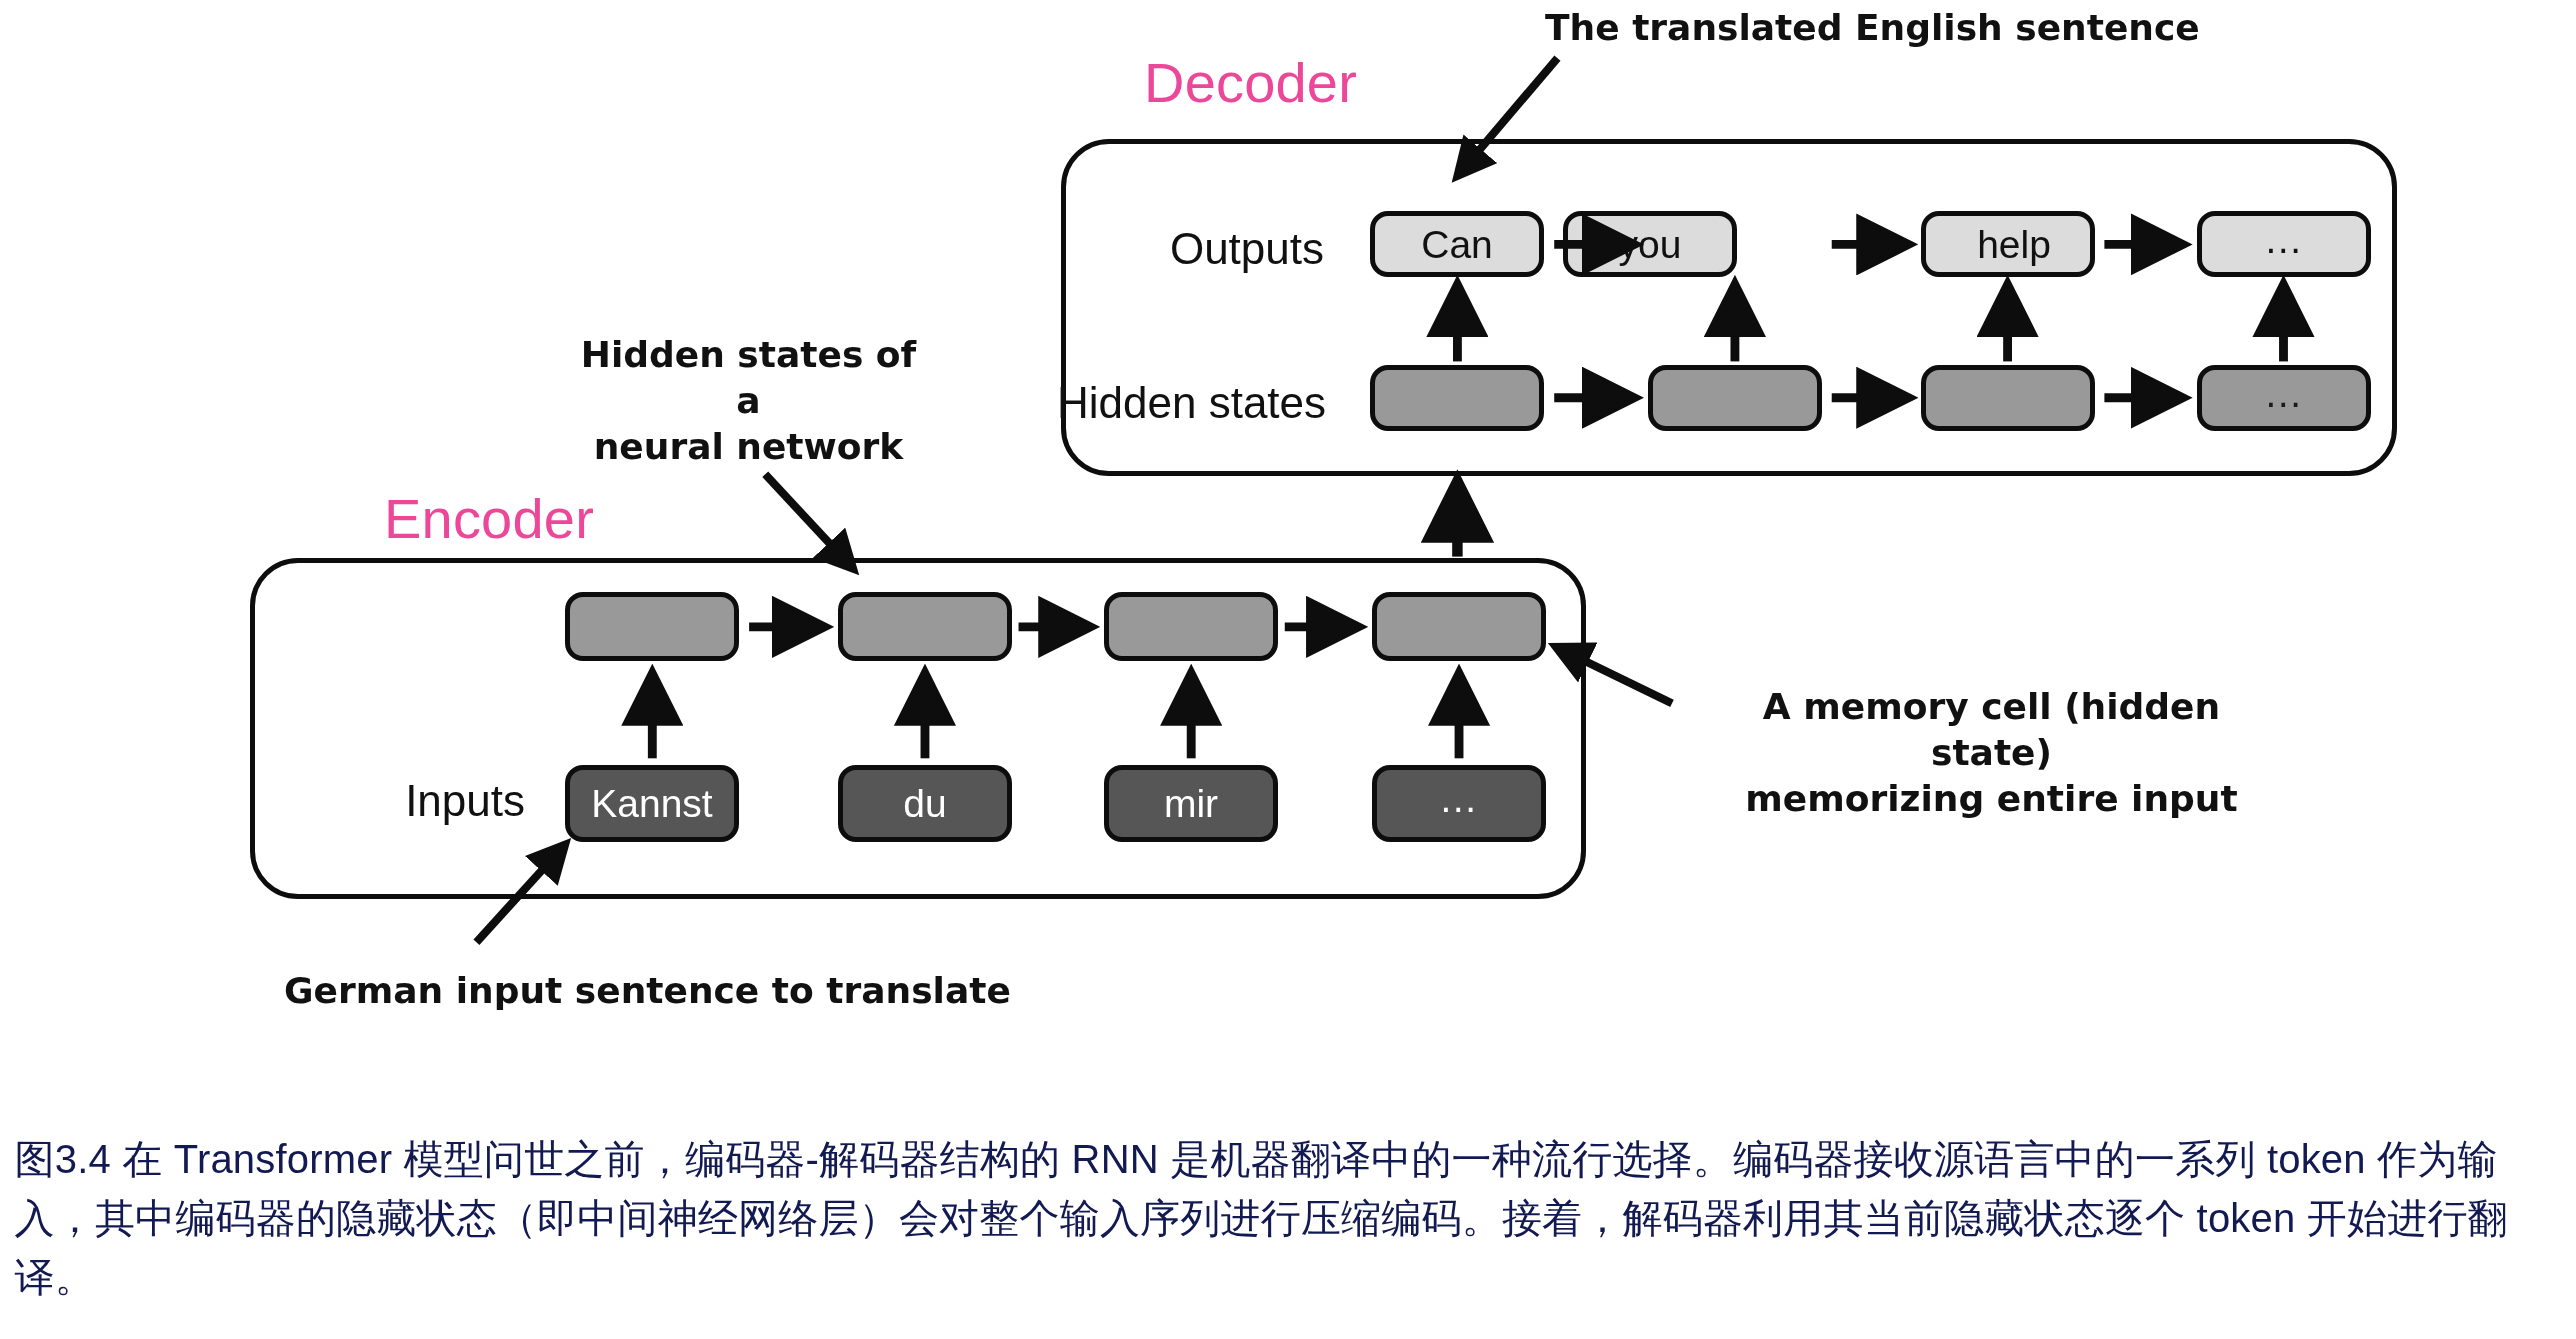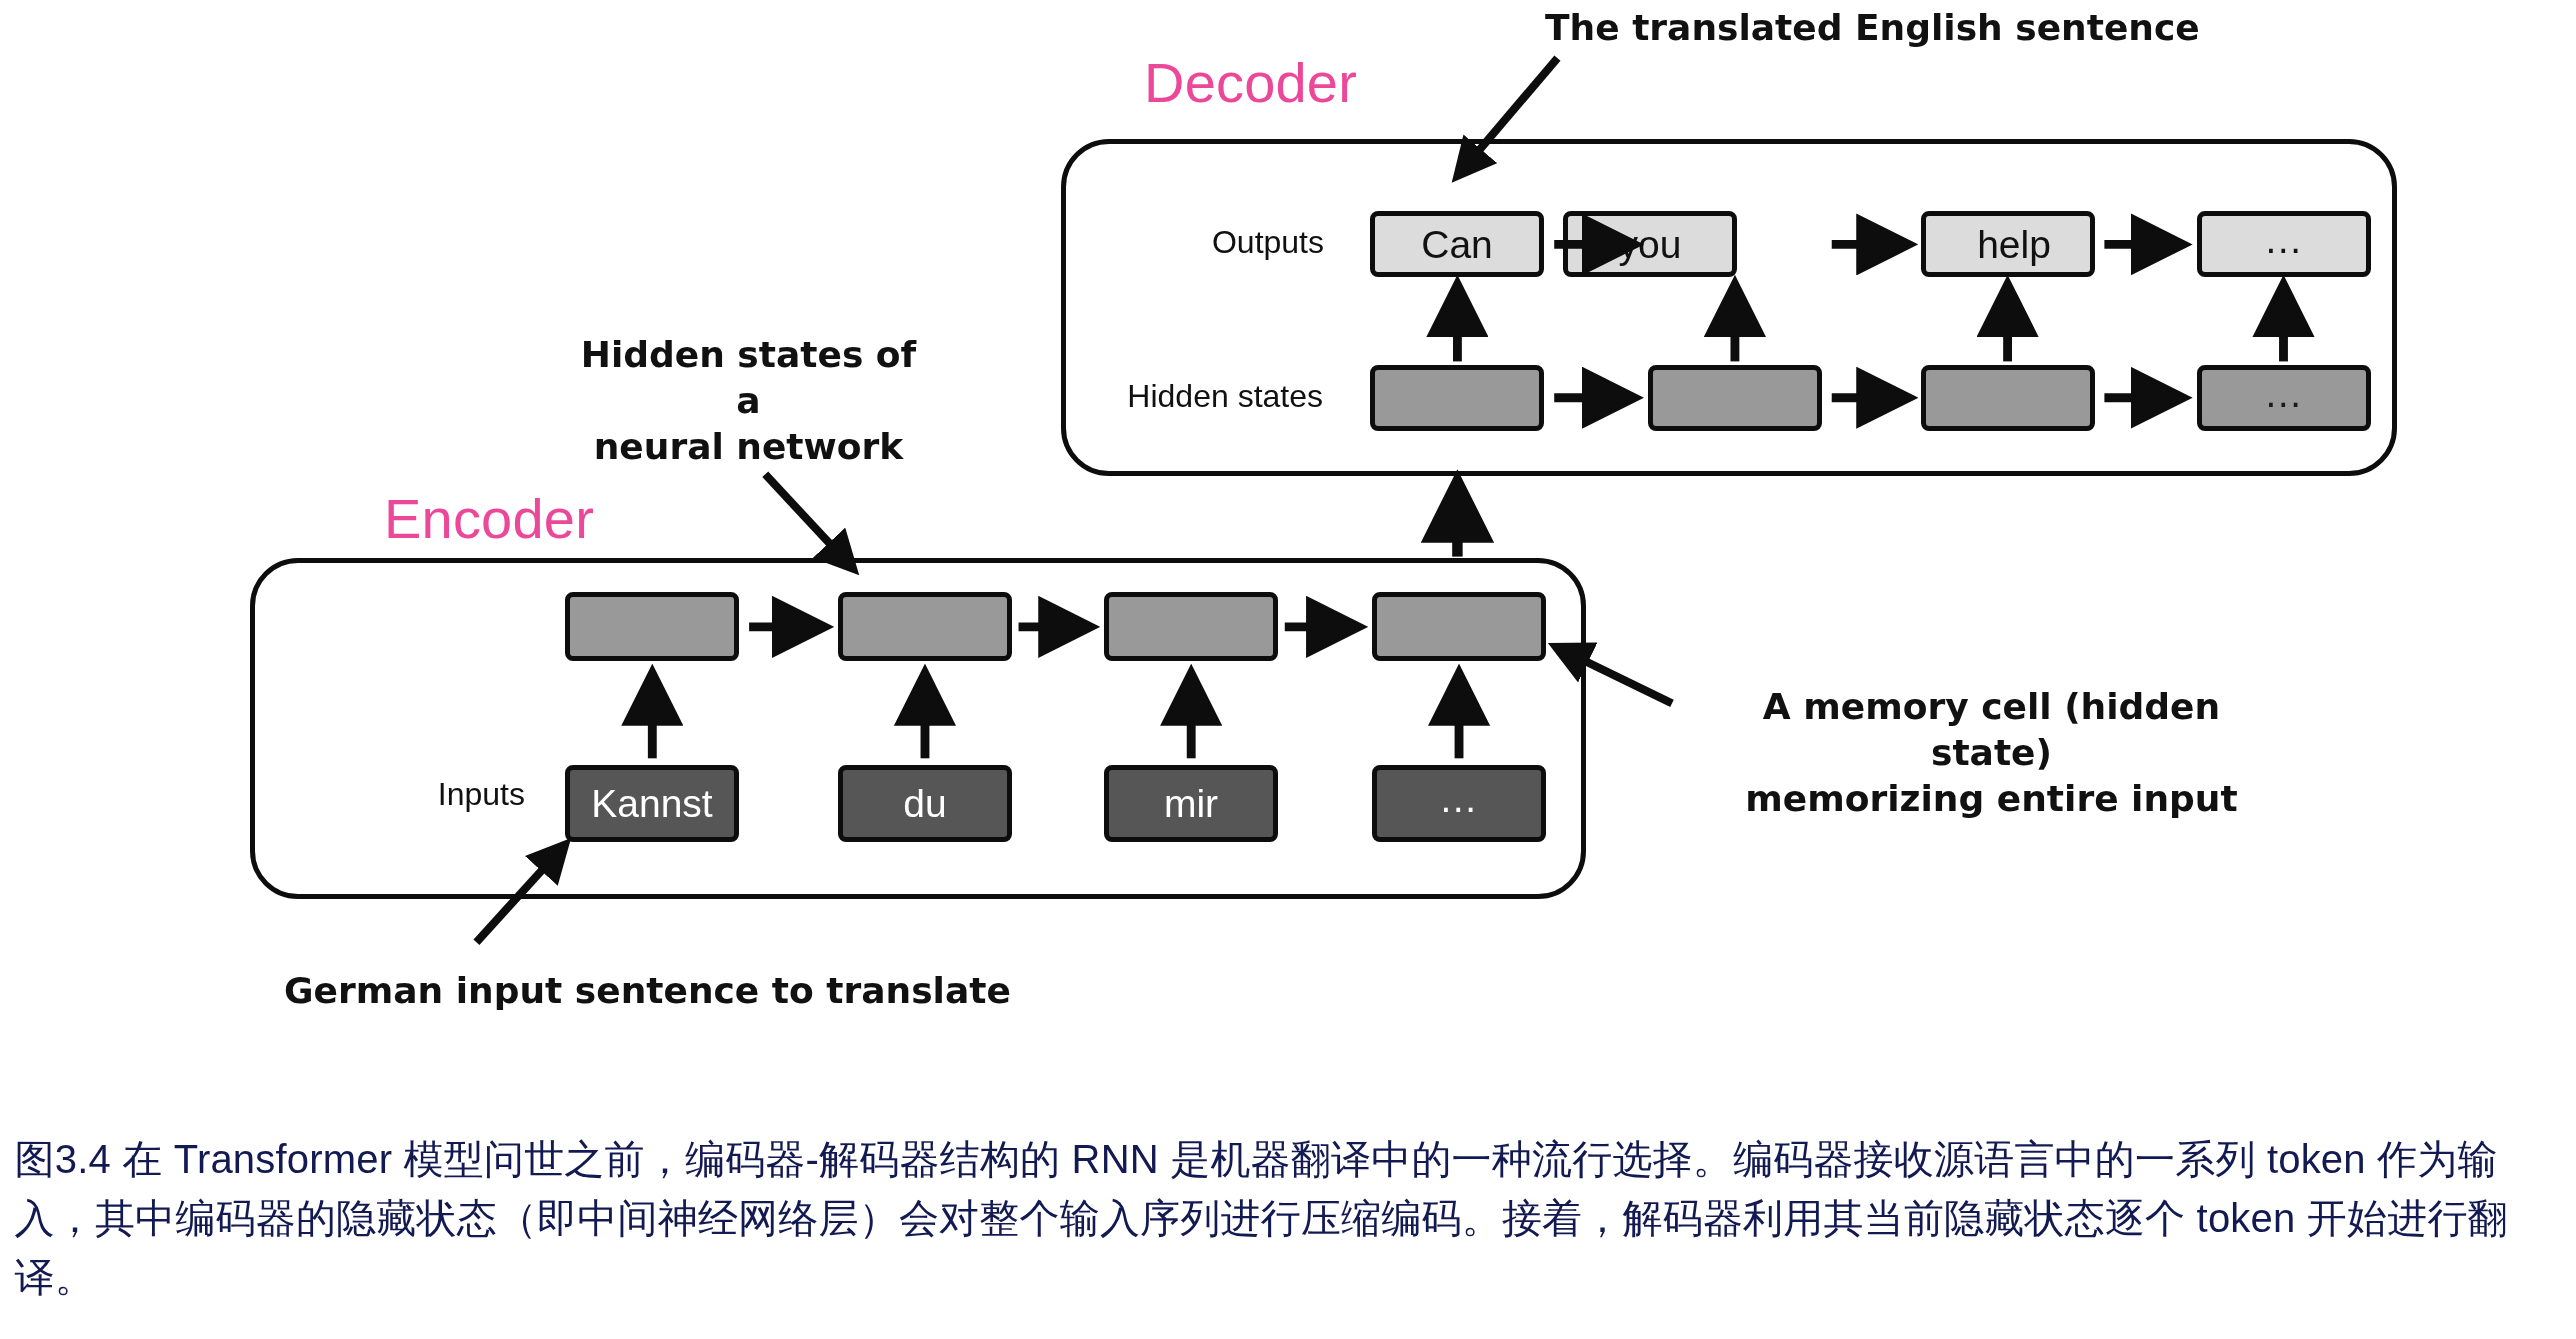--- a/index.html
+++ b/index.html
@@ -39,34 +39,34 @@
     color: #ec4899;
     letter-spacing: 0.2px;
     white-space: nowrap;
   }
   #encoder-label { left: 340px;  top: 486px; margin-left: 44px; }
   #decoder-label { left: 1144px; top: 50px;  }
 
   
   .row-label {
     position: absolute;
-    font-size: 32px;
+    font-size: 44px;
     color: #111111;
     white-space: nowrap;
     text-align: right;
   }
   #decoder-outputs-label      { left: 1106px; top: 224px; width: 218px; }
   #decoder-hiddenstates-label { left: 1057px; top: 378px; width: 266px; }
   #encoder-inputs-label       { left: 339px;  top: 776px; width: 186px; }
 
   
   .cell {
     position: absolute;
     border: 5.6px solid #0d0d0d;
-    border-radius: 8px;
+    border-radius: 18px;
     box-sizing: border-box;
     display: flex;
     align-items: center;
     justify-content: center;
     font-size: 39px;
     line-height: 1;
   }
   .cell.output  { background: #dcdcdc; color: #111111; }
   .cell.hidden  { background: #999999; color: #1a1a1a; }
   .cell.input   { background: #565656; color: #ffffff; }

